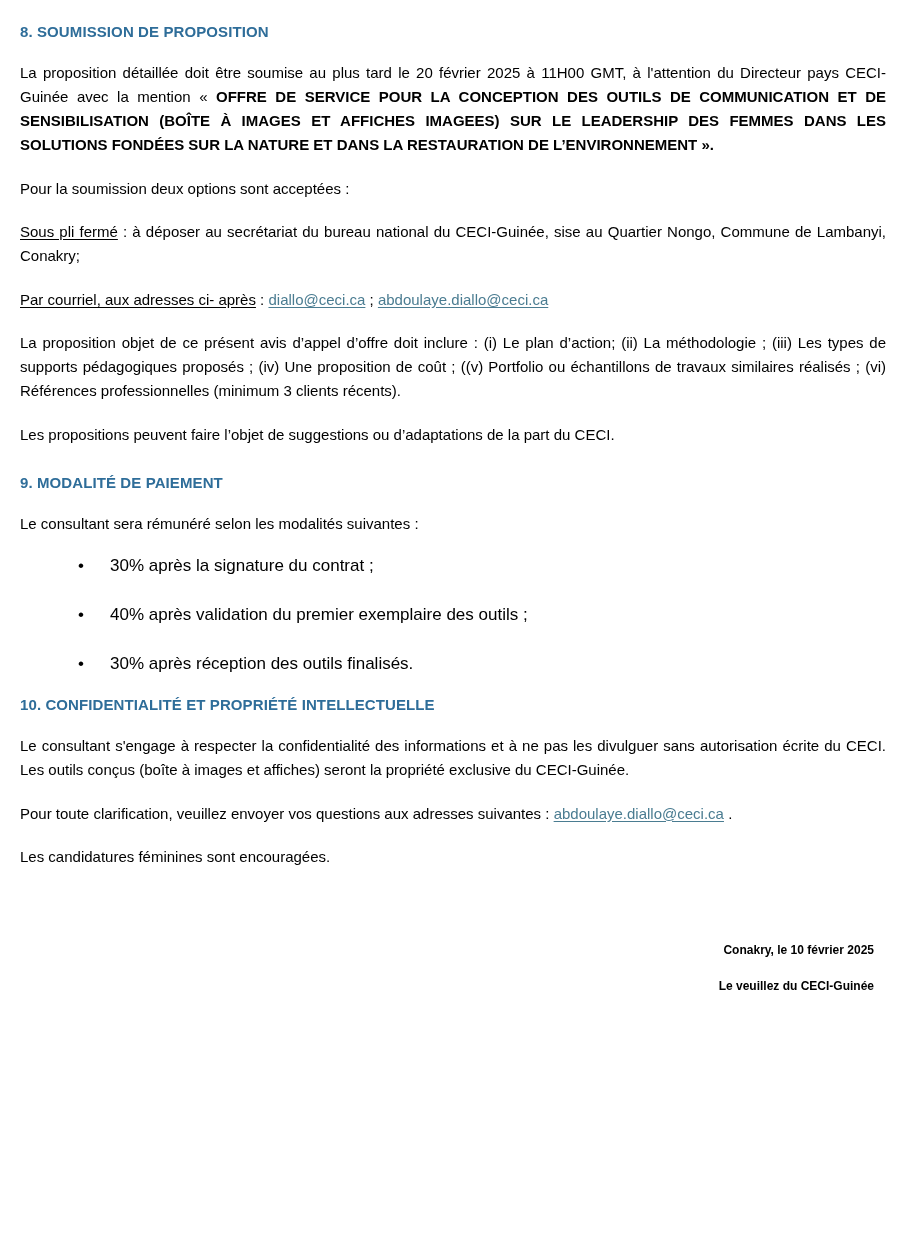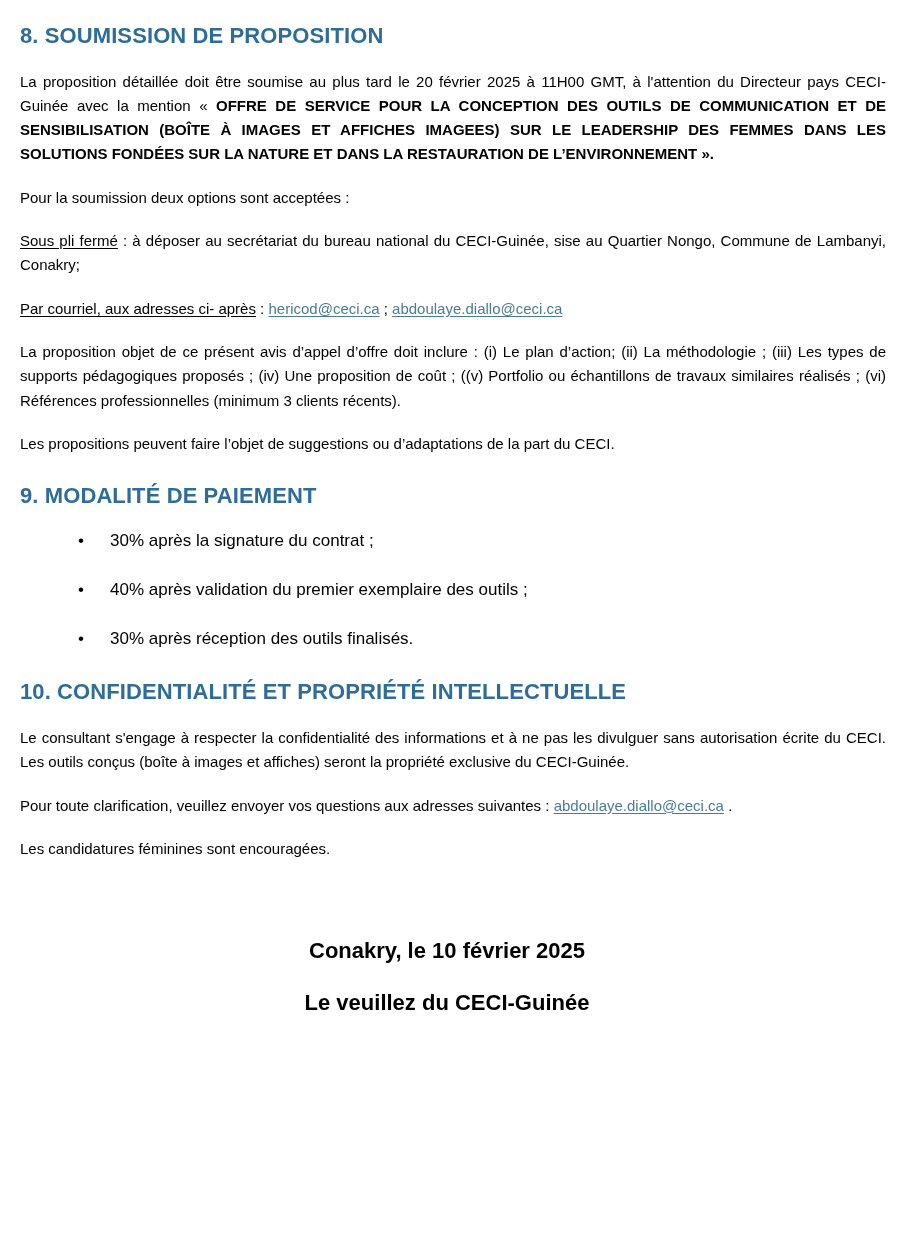--- a/index.html
+++ b/index.html
@@ -17,29 +17,29 @@
   .page {
     position: relative;
     width: 900px;
     height: 1253px;
     box-sizing: border-box;
     padding: 18px 14px 0 20px;
   }
   .section-heading {
     color: #2E6D99;
     font-weight: bold;
-    font-size: 22px;
+    font-size: 15px;
     line-height: 1.3;
     margin: 0 0 0 0;
     padding: 0;
     letter-spacing: 0.1px;
   }
   .h-8  { margin-top: 4px; }
   .h-9  { margin-top: 26px; }
-  .h-10 { margin-top: 26px; }
+  .h-10 { margin-top: 18px; }
 
   p.para {
     margin: 0;
     padding: 0;
     font-size: 15px;
     line-height: 1.62;
     text-align: justify;
     text-justify: inter-word;
     margin-top: 19px;
   }
@@ -78,25 +78,24 @@
     font-size: 17px;
     line-height: 1.6;
   }
 
   .signature {
     margin-top: 72px;
     text-align: right;
     padding-right: 12px;
   }
   .signature .sig-line {
-    font-size: 22px;
+    font-size: 12px;
     font-weight: bold;
     line-height: 1.6;
     margin-bottom: 17px;
-    text-align: center;
   }
   .signature .sig-line:last-child { margin-bottom: 0; }
 </style>
 </head>
 <body>
 
 <div class="page">
 
   <h2 class="section-heading h-8">8. SOUMISSION DE PROPOSITION</h2>
 
@@ -104,29 +103,30 @@
     <span>La proposition détaillée doit être soumise au plus tard le 20 février 2025 à 11H00 GMT, à l'attention du Directeur pays CECI-Guinée avec la mention « </span><span class="bold-caps">OFFRE DE SERVICE POUR LA CONCEPTION DES OUTILS DE COMMUNICATION ET DE SENSIBILISATION (BOÎTE À IMAGES ET AFFICHES IMAGEES) SUR LE LEADERSHIP DES FEMMES DANS LES SOLUTIONS FONDÉES SUR LA NATURE ET DANS LA RESTAURATION DE L’ENVIRONNEMENT ».</span>
   </p>
 
   <p class="para">Pour la soumission deux options sont acceptées :</p>
 
   <p class="para">
     <span class="u">Sous pli fermé</span><span> : à déposer au secrétariat du bureau national du CECI-Guinée, sise au Quartier Nongo, Commune de Lambanyi, Conakry;</span>
   </p>
 
   <p class="para">
-    <span class="u">Par courriel, aux adresses ci- après</span><span> : </span><a class="mail" href="#">hericod@ceci.ca</a><span> ; </span><a class="mail" href="#">abdoulaye.diallo@ceci.ca</a>
+    <span class="u">Par courriel, aux adresses ci- après</span><span> : </span><a class="mail" href="#">diallo@ceci.ca</a><span> ; </span><a class="mail" href="#">abdoulaye.diallo@ceci.ca</a>
   </p>
 
   <p class="para">La proposition objet de ce présent avis d’appel d’offre doit inclure : (i) Le plan d’action; (ii) La méthodologie ; (iii) Les types de supports pédagogiques proposés ; (iv) Une proposition de coût ; ((v) Portfolio ou échantillons de travaux similaires réalisés ; (vi) Références professionnelles (minimum 3 clients récents).</p>
 
   <p class="para">Les propositions peuvent faire l’objet de suggestions ou d’adaptations de la part du CECI.</p>
 
   <h2 class="section-heading h-9">9. MODALITÉ DE PAIEMENT</h2>
 
+  <p class="para">Le consultant sera rémunéré selon les modalités suivantes :</p>
 
   <ul class="bullets">
     <li>
       <span class="dot">•</span><span>30% après la signature du contrat ;</span>
     </li>
     <li>
       <span class="dot">•</span><span>40% après validation du premier exemplaire des outils ;</span>
     </li>
     <li>
       <span class="dot">•</span><span>30% après réception des outils finalisés.</span>

